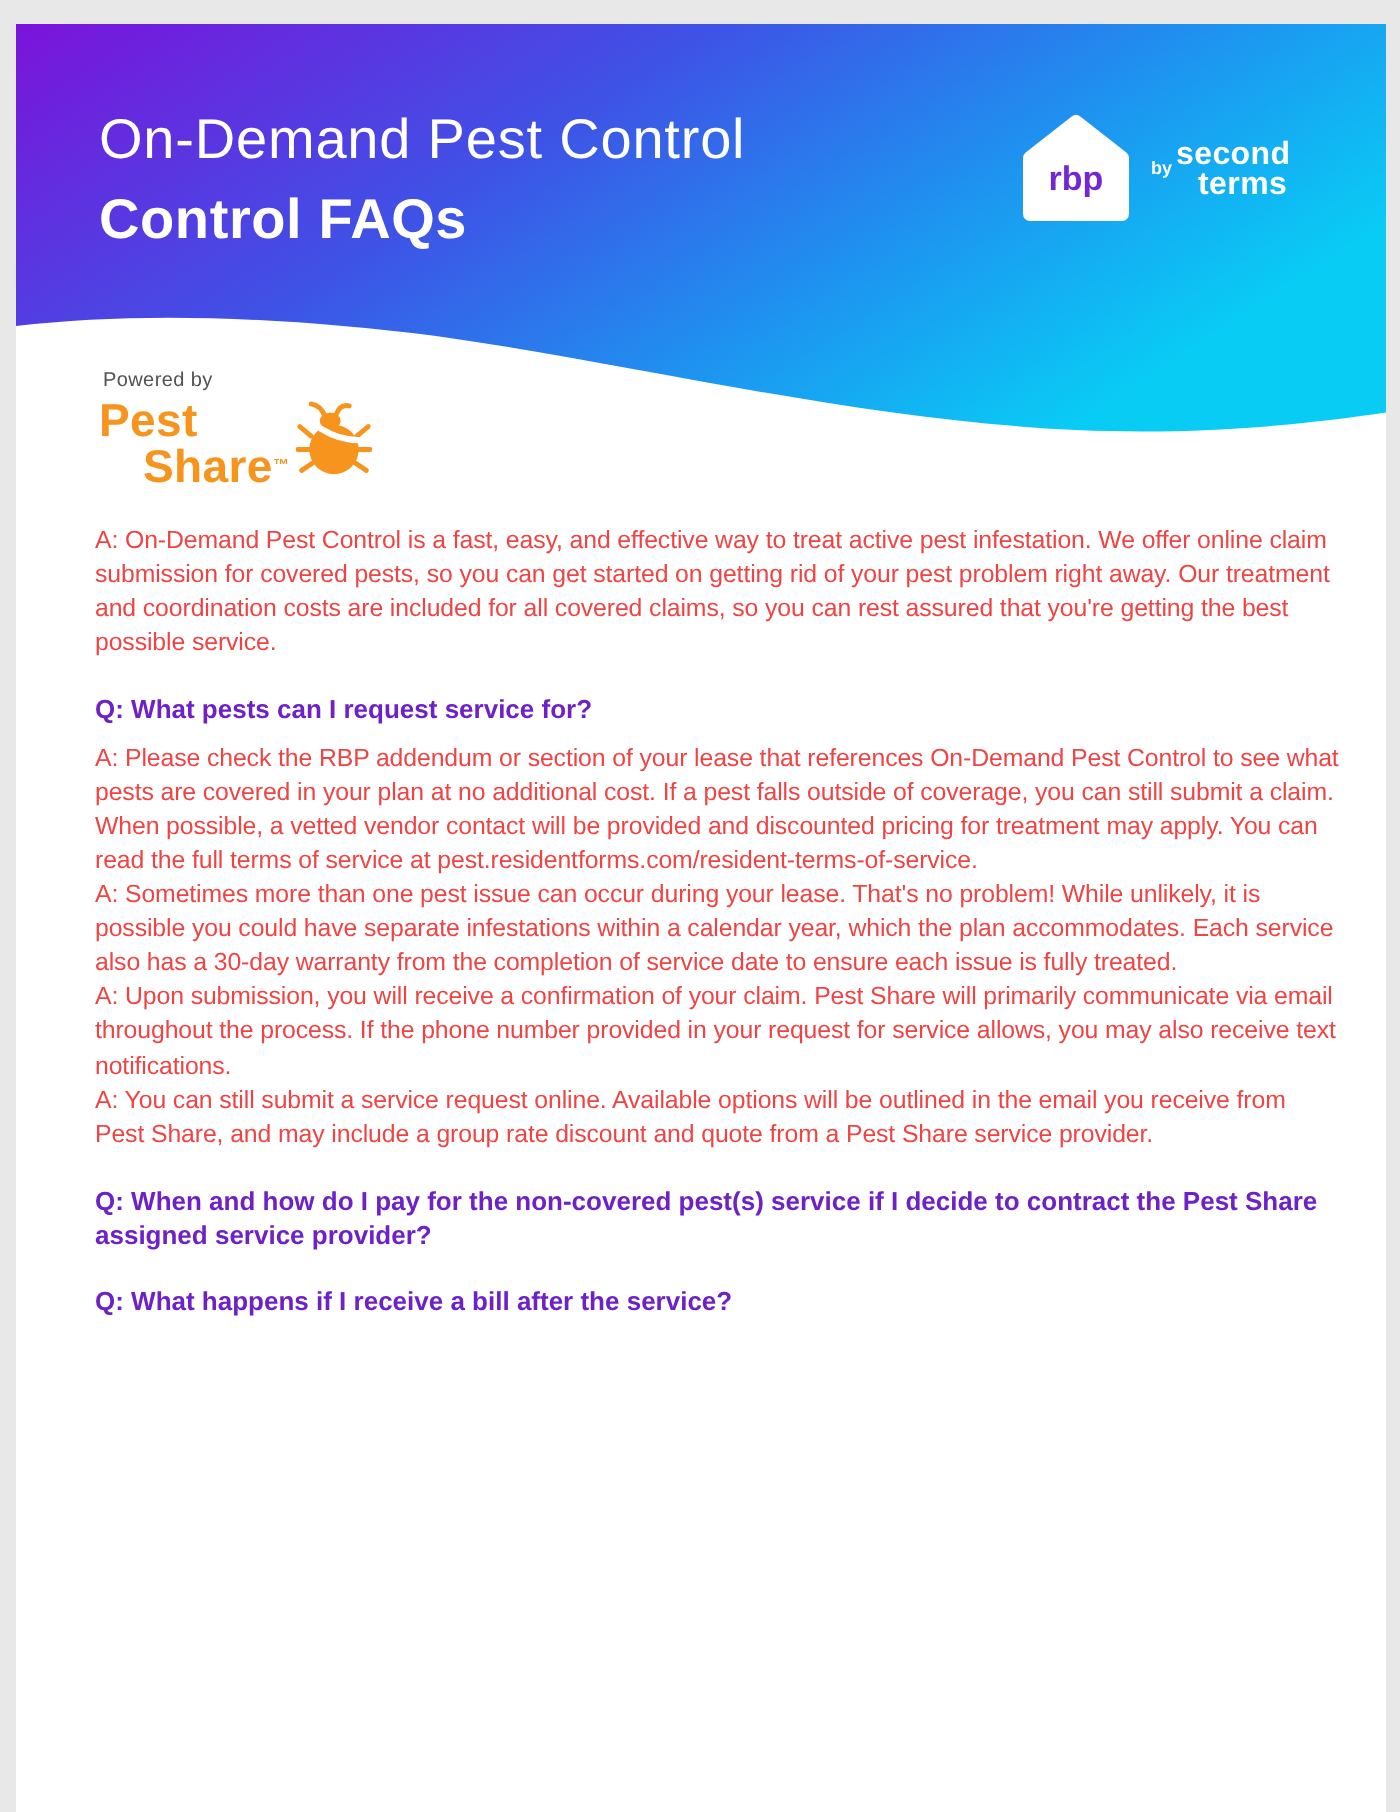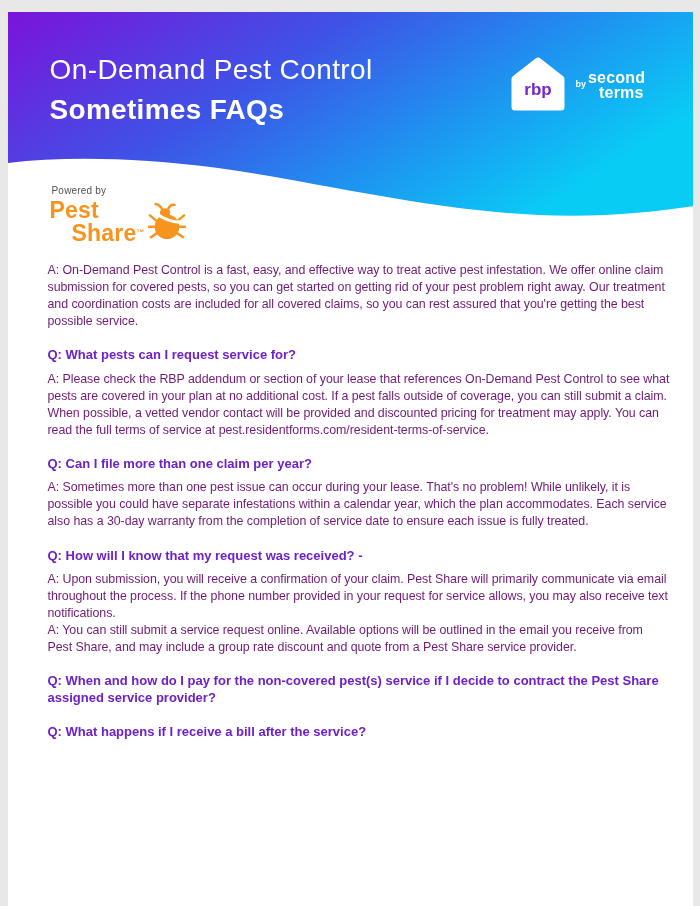--- a/index.html
+++ b/index.html
@@ -16,51 +16,51 @@
   .hero-line2 { font-size:28px; font-weight:700; letter-spacing:0.3px; margin-top:8px; }
   .rbp-block { position:absolute; left:501px; top:42px; z-index:2; display:flex; align-items:center; gap:9px; }
   .rbp-svg { display:block; }
   .sn-text { display:flex; color:#fff; }
   .sn-by { font-size:9px; font-weight:600; margin-top:9px; margin-right:2px; }
   .sn-stack { font-size:16px; font-weight:700; line-height:0.95; letter-spacing:0.2px; }
   .sn-line2 { margin-left:11px; }
   
   .pest-share { position:absolute; left:42px; top:173px; z-index:2; }
   .ps-powered { font-size:10px; color:#515156; letter-spacing:0.2px; margin:0 0 3px 2px; }
-  .ps-row { display:flex; align-items:flex-end; }
+  .ps-row { display:flex; align-items:center; }
   .ps-words { color:#F7941D; font-weight:800; font-size:23px; line-height:0.98; letter-spacing:0.2px; }
   .ps-word2 { margin-left:22px; }
   .ps-tm { font-size:8px; vertical-align:6px; }
   .bug-svg { margin-left:3px; margin-top:-4px; }
   
   .content { position:absolute; left:40px; top:250px; width:623px; z-index:2; }
   .faq-q { color:#6E21C7; font-weight:700; font-size:13px; line-height:1.32; margin:16px 0 7px; }
   .faq:first-child .faq-q { margin-top:2px; }
-  .faq-a { color:#701a75; font-size:12.4px; line-height:1.38; letter-spacing:-0.05px; }
+  .faq-a { color:#ef4444; font-size:12.4px; line-height:1.38; letter-spacing:-0.05px; }
 </style>
 </head>
 <body>
 
 <div class="page">
 
   <svg class="hero-svg" width="700" height="240" viewBox="0 0 700 240" aria-hidden="true">
     <defs>
       <linearGradient id="hg" x1="0" y1="0" x2="1" y2="0.45">
         <stop offset="0" stop-color="#7B13DA"></stop>
         <stop offset="0.42" stop-color="#3E53E6"></stop>
         <stop offset="0.72" stop-color="#1E93F0"></stop>
         <stop offset="1" stop-color="#09CCF5"></stop>
       </linearGradient>
     </defs>
     <path d="M0,0 H700 V192 C655,199 600,206 530,203 C420,198 310,170 210,156 C130,146 60,144 0,151 Z" fill="url(#hg)"></path>
   </svg>
 
   <div class="hero-title">
     <div class="hero-line1">On-Demand Pest Control</div>
-    <div class="hero-line2">Sometimes FAQs</div>
+    <div class="hero-line2">Control FAQs</div>
   </div>
 
   <div class="rbp-block">
     <svg class="rbp-svg" width="58" height="62" viewBox="0 0 58 62" aria-hidden="true">
       <rect x="9" y="11" width="40" height="40" rx="8" transform="rotate(45 29 31)" fill="#2BD9C6"></rect>
       <path d="M29,7 L52,25 V53 H6 V25 Z" fill="#fff" stroke="#fff" stroke-width="7" stroke-linejoin="round"></path>
       <text x="29" y="41" text-anchor="middle" font-size="17" font-weight="bold" fill="#7326D3">rbp</text>
     </svg>
     <div class="sn-text">
       <span class="sn-by">by</span>
@@ -98,25 +98,23 @@
 
   <div class="content">
     <div class="faq">
       <div class="faq-a">A: On-Demand Pest Control is a fast, easy, and effective way to treat active pest infestation. We offer online claim submission for covered pests, so you can get started on getting rid of your pest problem right away. Our treatment and coordination costs are included for all covered claims, so you can rest assured that you're getting the best possible service.</div>
     </div>
     <div class="faq">
       <div class="faq-q">Q: What pests can I request service for?</div>
       <div class="faq-a">A: Please check the RBP addendum or section of your lease that references On-Demand Pest Control to see what pests are covered in your plan at no additional cost. If a pest falls outside of coverage, you can still submit a claim. When possible, a vetted vendor contact will be provided and discounted pricing for treatment may apply. You can read the full terms of service at pest.residentforms.com/resident-terms-of-service.</div>
     </div>
     <div class="faq">
-      <div class="faq-q">Q: Can I file more than one claim per year?</div>
       <div class="faq-a">A: Sometimes more than one pest issue can occur during your lease. That's no problem! While unlikely, it is possible you could have separate infestations within a calendar year, which the plan accommodates. Each service also has a 30-day warranty from the completion of service date to ensure each issue is fully treated.</div>
     </div>
     <div class="faq">
-      <div class="faq-q">Q: How will I know that my request was received? -</div>
       <div class="faq-a">A: Upon submission, you will receive a confirmation of your claim. Pest Share will primarily communicate via email throughout the process. If the phone number provided in your request for service allows, you may also receive text notifications.</div>
     </div>
     <div class="faq">
       <div class="faq-a">A: You can still submit a service request online. Available options will be outlined in the email you receive from Pest Share, and may include a group rate discount and quote from a Pest Share service provider.</div>
     </div>
     <div class="faq">
       <div class="faq-q">Q: When and how do I pay for the non-covered pest(s) service if I decide to contract the Pest Share assigned service provider?</div>
     </div>
     <div class="faq">
       <div class="faq-q">Q: What happens if I receive a bill after the service?</div>

